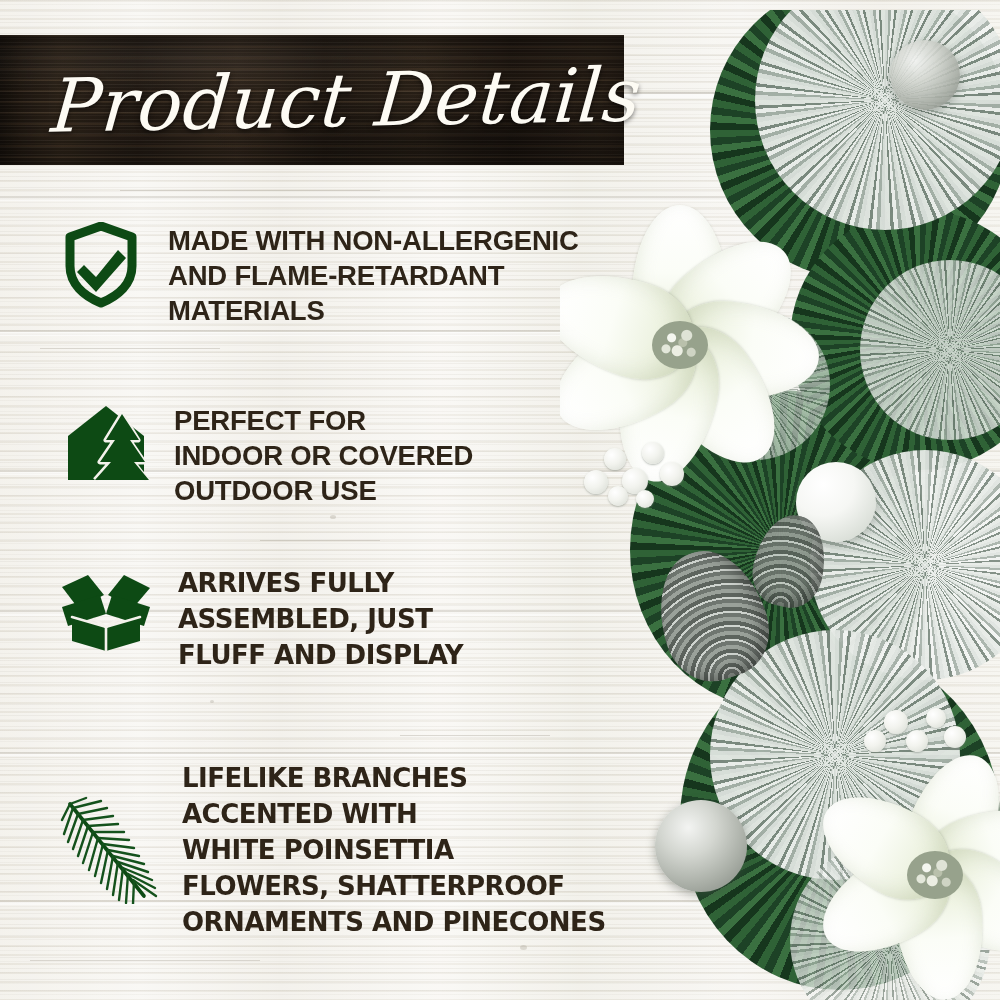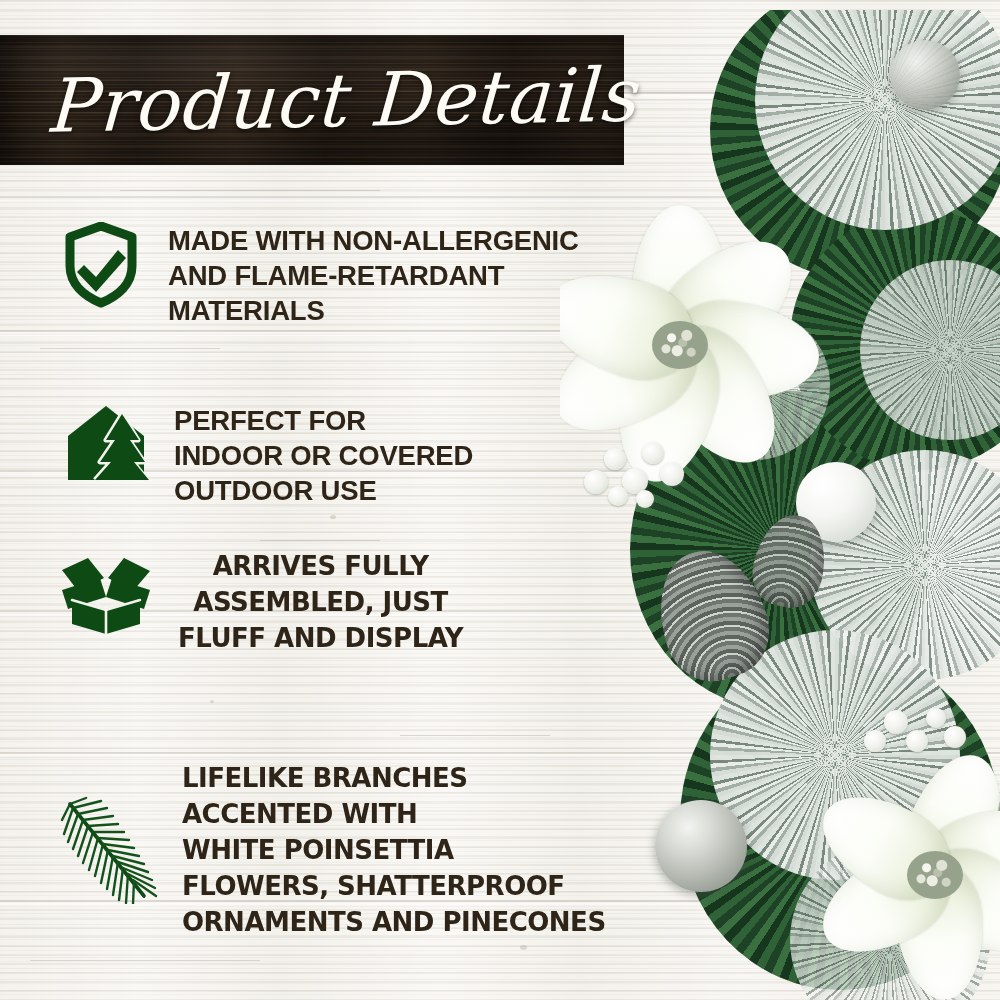--- a/index.html
+++ b/index.html
@@ -271,21 +271,21 @@
           <path d="M60 14 L76 40 L67 40 L82 62 L71 62 L85 80"></path>
         </g>
         <path d="M60 14 L44 40 L53 40 L38 62 L49 62 L33 80 H87 L72 62 L83 62 L68 40 L77 40 Z" fill="#0d4a14"></path>
       </svg>
     </span>
     <span class="f-text" style="margin-left:24px;margin-top:3px;">PERFECT FOR
 INDOOR OR COVERED
 OUTDOOR USE</span>
   </div>
 
-  <div class="feature font-b" style="left:58px;top:550px;text-align:center;">
+  <div class="feature font-b" style="left:58px;top:567px;">
     <span class="f-icon">
       <svg width="96" height="86" viewBox="0 0 96 86" aria-hidden="true">
 
         <path d="M4 20 L30 8 L46 28 L20 41 Z" fill="#0d4a14"></path>
 
         <path d="M66 8 L92 21 L75 41 L50 28 Z" fill="#0d4a14"></path>
 
         <path d="M4 40 L42 28 L48 47 L10 59 Z" fill="#0d4a14"></path>
 
         <path d="M92 40 L54 28 L48 47 L86 59 Z" fill="#0d4a14"></path>

